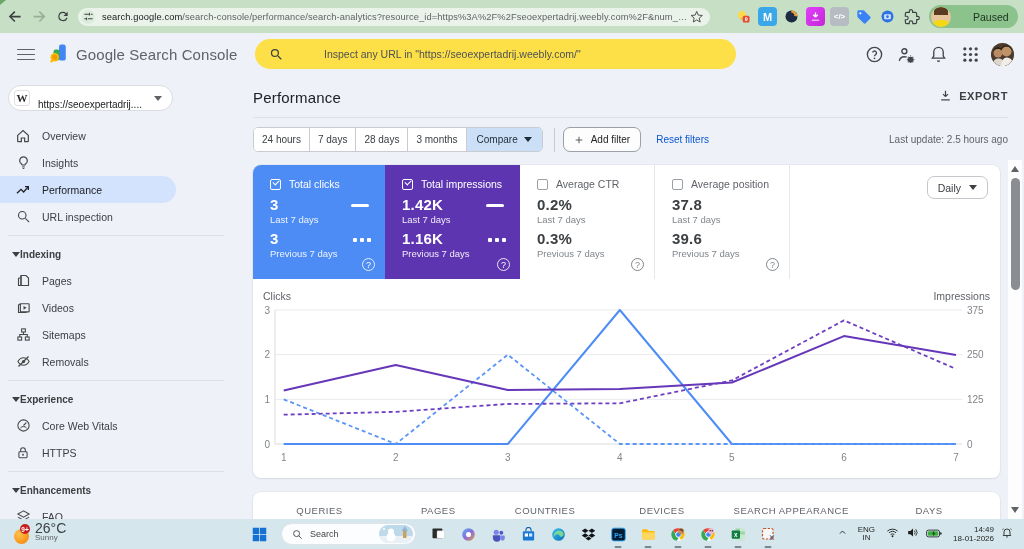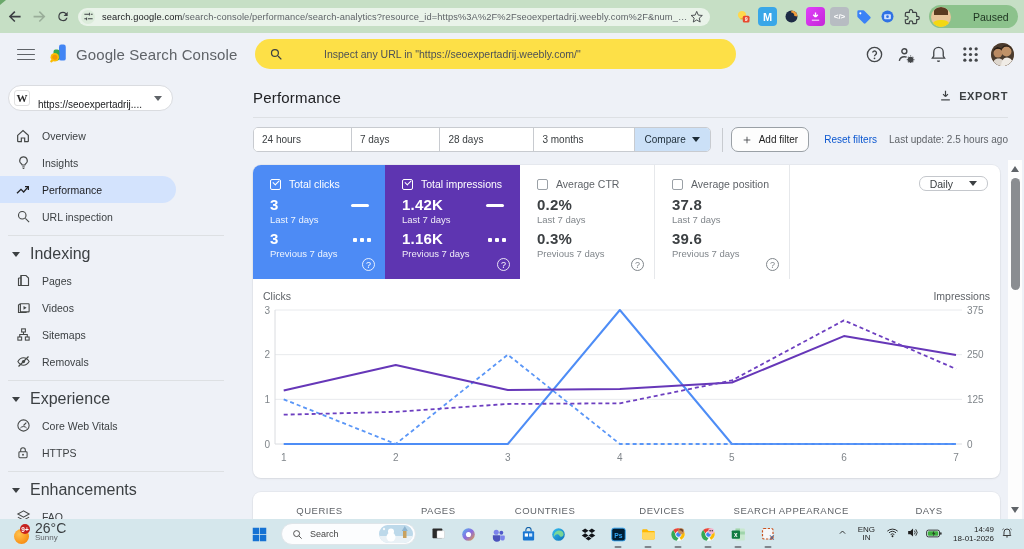--- a/index.html
+++ b/index.html
@@ -48,29 +48,29 @@
   .caret-down { width:0; height:0; border-left:4px solid transparent; border-right:4px solid transparent; border-top:5px solid #5f6368; flex:0 0 auto; }
   .nav { position:absolute; left:0; top:46px; width:240px; }
   .nav-item { position:relative; height:27px; display:flex; align-items:center; padding-left:15px; cursor:pointer; }
   .nav-item .nicon { width:16px; height:16px; display:flex; align-items:center; justify-content:center; flex:0 0 auto; }
   .nav-item .nlabel { margin-left:11px; font-size:10.5px; color:#3c4043; }
   .nav-item.sel { background:#d3e3fd; border-radius:0 14px 14px 0; width:176px; }
   .nav-item.sel .nlabel { color:#202124; font-weight:500; }
   .nav-div { height:1px; background:#dde0e3; margin:5px 16px 5px 8px; }
   .nav-sec { height:26px; display:flex; align-items:center; padding-left:12px; }
   .nav-sec .scaret { width:0; height:0; border-left:4px solid transparent; border-right:4px solid transparent; border-top:5px solid #3c4043; }
-  .nav-sec .slabel { margin-left:10px; font-size:16px; color:#3c4043; }
+  .nav-sec .slabel { font-size:10px; color:#3c4043;font-weight:bold; }
 
   
   .main { position:absolute; left:240px; top:76px; width:784px; height:443px; }
   .page-title { position:absolute; left:13px; top:13px; font-size:15px; color:#202124; font-weight:500; letter-spacing:.2px; }
   .export-btn { position:absolute; right:16px; top:13px; display:flex; align-items:center; gap:7px; font-size:11px; font-weight:bold; color:#3c4043; letter-spacing:.6px; cursor:pointer; }
   .title-div { position:absolute; left:13px; right:16px; top:41px; height:1px; background:#dde0e4; }
   .filter-row { position:absolute; left:13px; top:51px; right:16px; height:25px; display:flex; align-items:center; }
-  .filter-row > * { flex:0 0 auto;gap:42px; }
+  .filter-row > * { flex:0 0 auto; }
   .seg-group { display:flex; height:25px; border:1px solid #c8cbd0; border-radius:5px; overflow:hidden; background:#fff; }
   .seg { padding:0 8px; font-size:10px; color:#3c4043; display:flex; align-items:center; border-left:1px solid #c8cbd0; cursor:pointer; background:#fff; white-space:nowrap; }
   .seg:first-child { border-left:none; }
   .seg.compare { background:#cbe0f7; color:#1c2b36; font-weight:500; gap:6px; padding:0 10px; }
   .vline { width:1px; height:24px; background:#c8cbd0; margin:0 8px 0 11px; }
   .chip { height:25px; border:1px solid #9aa0a6; border-radius:7px; background:#fdfdfd; display:flex; align-items:center; padding:0 10px; font-size:10px; color:#1f1f1f; gap:7px; cursor:pointer; white-space:nowrap; }
   .chip + .chip { margin-left:10px; }
   .reset-link { margin-left:15px; font-size:10px; color:#0b57d0; font-weight:500; cursor:pointer; white-space:nowrap; }
   .last-update { margin-left:auto; font-size:10px; color:#5f6368; white-space:nowrap; }
 
@@ -99,21 +99,21 @@
   .t-blue .metric-val, .t-purple .metric-val { color:#fff; }
   .t-blue .metric-sub, .t-purple .metric-sub { color:rgba(255,255,255,.9); }
   .t-white .metric-val { color:#3c4043; }
   .t-white .metric-sub { color:#80868b; }
   .leg-solid { position:absolute; right:16px; width:18px; height:3px; background:#fff; border-radius:2px; }
   .leg-dash { position:absolute; right:14px; display:flex; gap:2.5px; }
   .leg-dash i { width:4.5px; height:3.5px; background:#fff; border-radius:1px; }
   .help-ic { position:absolute; right:10px; bottom:8px; width:13px; height:13px; border-radius:50%; font-size:9px; display:flex; align-items:center; justify-content:center; }
   .t-blue .help-ic, .t-purple .help-ic { border:1px solid rgba(255,255,255,.85); color:#fff; }
   .t-white .help-ic { border:1px solid #80868b; color:#80868b; }
-  .interval-btn { position:absolute; right:12px; top:11px; height:15px; border:1px solid #c4c7cc; border-radius:7px; background:#fff; display:flex; align-items:center; padding:0 10px; font-size:10.5px; color:#3c4043; gap:16px; cursor:pointer; }
+  .interval-btn { position:absolute; right:12px; top:11px; height:23px; border:1px solid #c4c7cc; border-radius:7px; background:#fff; display:flex; align-items:center; padding:0 10px; font-size:10.5px; color:#3c4043; gap:8px; cursor:pointer; }
 
   .chart-wrap { position:absolute; left:0; top:114px; width:747px; height:199px; }
 
   .tabs-row { position:absolute; left:0; top:0; width:747px; height:60px; display:flex; }
   .tab { flex:1 1 0; display:flex; align-items:flex-start; justify-content:center; padding-top:13px; font-size:9.5px; letter-spacing:.5px; color:#5f6368; font-weight:500; white-space:nowrap; cursor:pointer; }
 
   
   .scrollbar { position:absolute; right:2px; top:160px; width:14px; height:359px; background:#fdfdfd; }
   .sb-arrow { position:absolute; left:0; width:14px; height:14px; display:flex; align-items:center; justify-content:center; }
   .sb-up { top:2px; }

